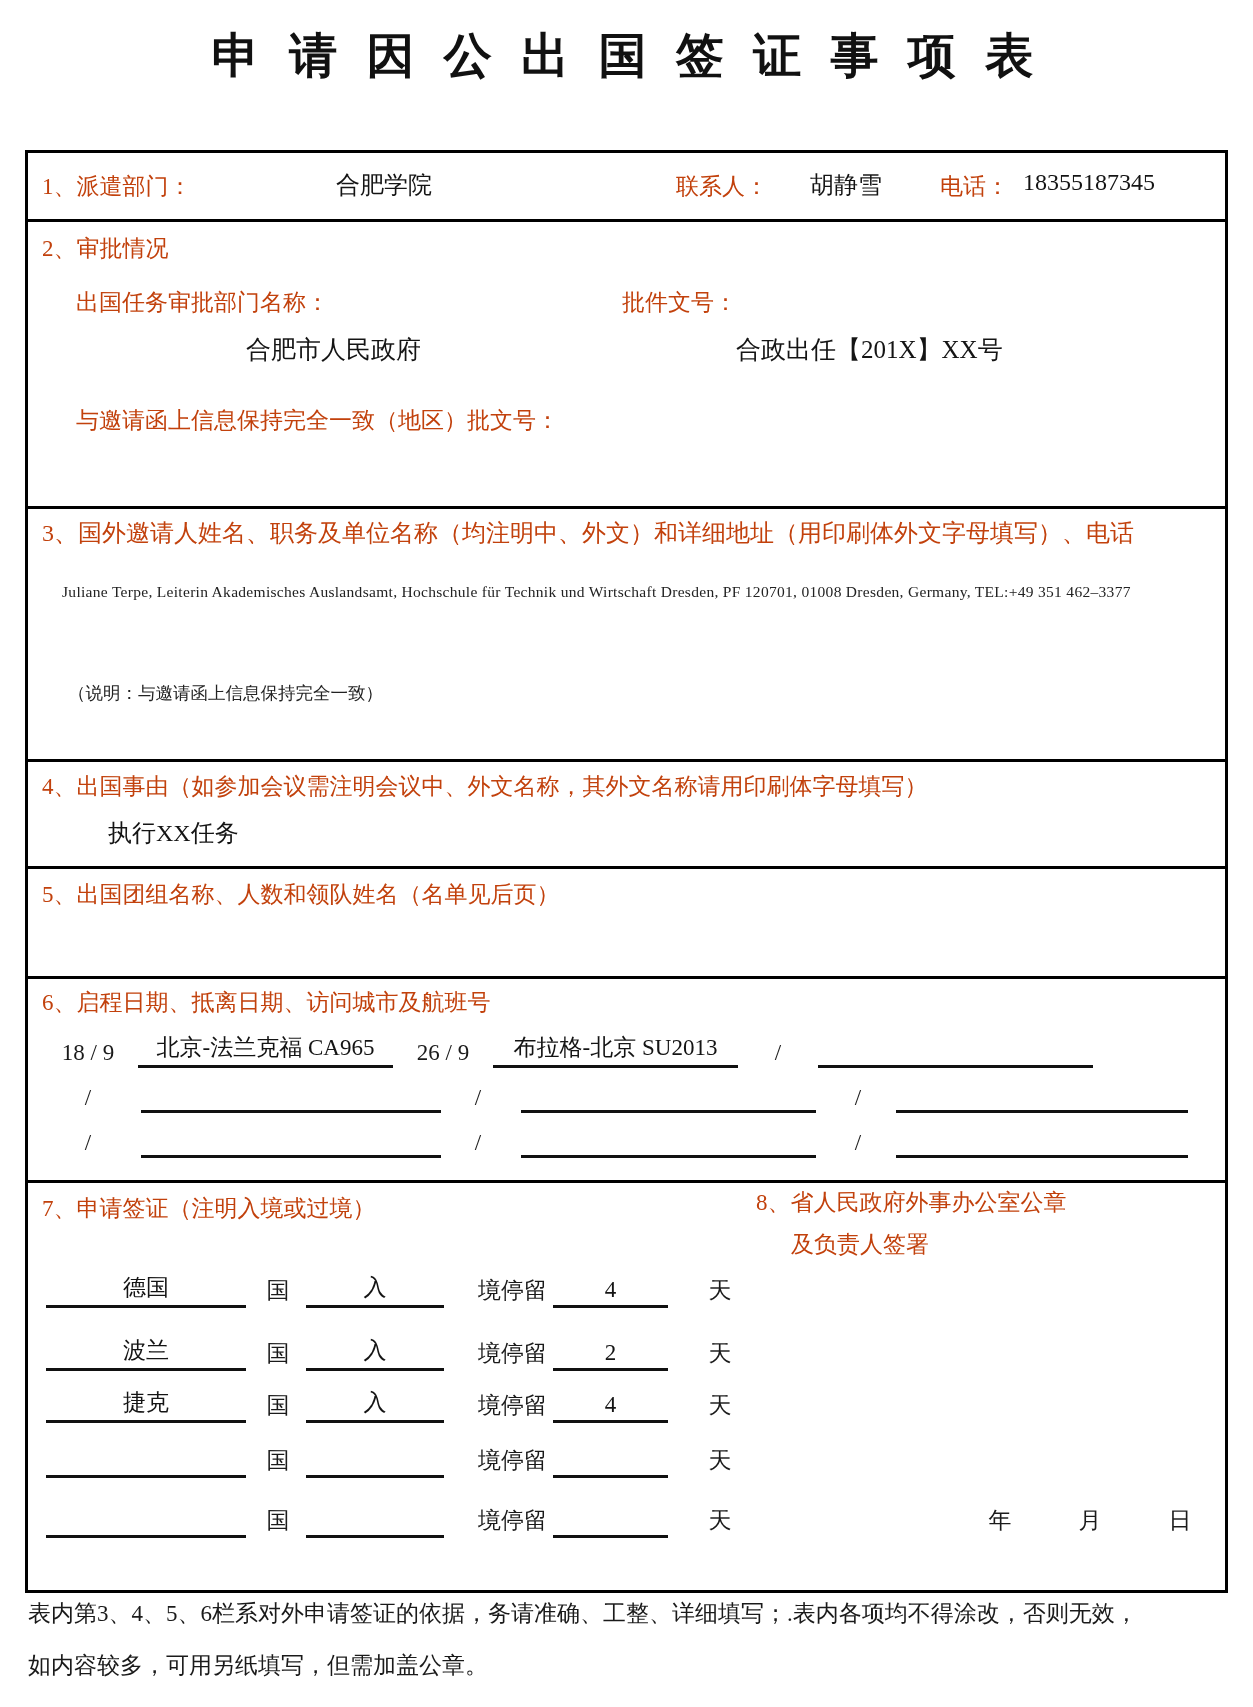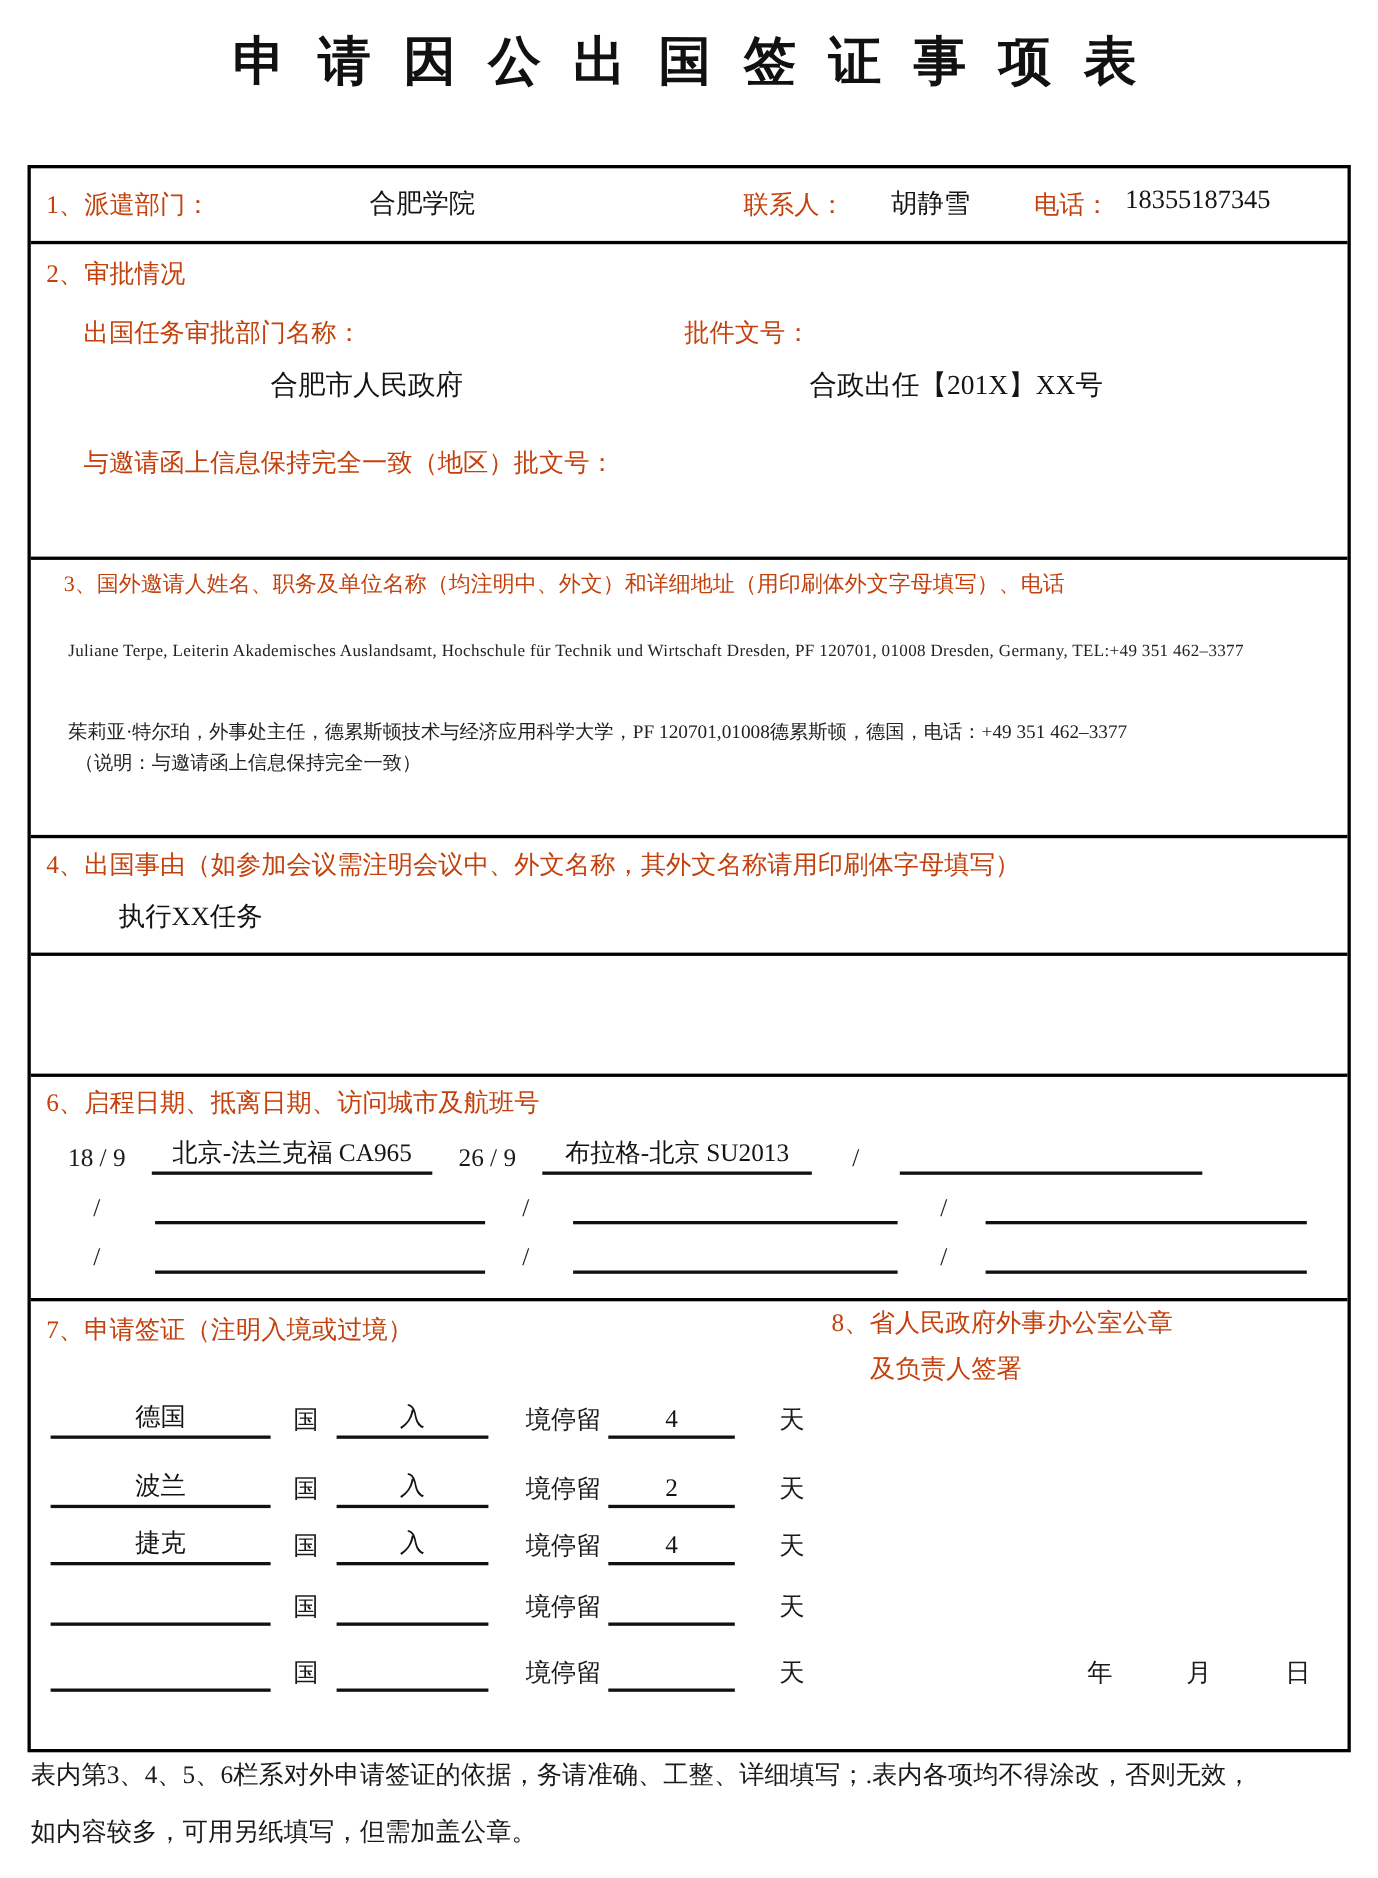--- a/index.html
+++ b/index.html
@@ -78,28 +78,28 @@
     <span class="lbl" style="left:912px; top:18px;">电话：</span>
     <span class="val" style="left:995px; top:16px;">18355187345</span>
 
     <span class="lbl" style="left:14px; top:80px;">2、审批情况</span>
     <span class="lbl" style="left:48px; top:134px;">出国任务审批部门名称：</span>
     <span class="lbl" style="left:594px; top:134px;">批件文号：</span>
     <span class="val" style="left:218px; top:180px; font-size:25px;">合肥市人民政府</span>
     <span class="val" style="left:708px; top:180px; font-size:25px;">合政出任【201X】XX号</span>
     <span class="lbl" style="left:48px; top:252px;">与邀请函上信息保持完全一致（地区）批文号：</span>
 
-    <span class="lbl" style="left:30px; top:364px; font-size:20px;">3、国外邀请人姓名、职务及单位名称（均注明中、外文）和详细地址（用印刷体外文字母填写）、电话</span>
+    <span class="lbl" style="left:14px; top:364px; font-size:24px;">3、国外邀请人姓名、职务及单位名称（均注明中、外文）和详细地址（用印刷体外文字母填写）、电话</span>
     <div class="small-en" style="left:34px; top:426px; width:1150px;">Juliane Terpe, Leiterin Akademisches Auslandsamt, Hochschule für Technik und Wirtschaft Dresden, PF 120701, 01008 Dresden, Germany, TEL:+49 351 462–3377</div>
-    <span class="small-cn" style="left:34px; top:500px;">茱莉亚·特尔珀，外事处主任，德累斯顿技术与经济应用科学大学，PF 120701,01008德累斯顿，德国，电话：+49 351 462–3377</span>
     <span class="small-cn" style="left:40px; top:528px;">（说明：与邀请函上信息保持完全一致）</span>
 
     <span class="lbl" style="left:14px; top:618px;">4、出国事由（如参加会议需注明会议中、外文名称，其外文名称请用印刷体字母填写）</span>
     <span class="val" style="left:80px; top:664px;">执行XX任务</span>
 
+    <span class="lbl" style="left:14px; top:726px;">5、出国团组名称、人数和领队姓名（名单见后页）</span>
 
     <span class="lbl" style="left:14px; top:834px;">6、启程日期、抵离日期、访问城市及航班号</span>
 
     <div class="cell" style="left:15px;  top:877px; width:90px;  height:38px;">18 / 9</div>
     <div class="fill" style="left:110px; top:877px; width:255px; height:38px;">北京-法兰克福  CA965</div>
     <div class="cell" style="left:370px; top:877px; width:90px;  height:38px;">26 / 9</div>
     <div class="fill" style="left:465px; top:877px; width:245px; height:38px;">布拉格-北京  SU2013</div>
     <div class="cell" style="left:715px; top:877px; width:70px;  height:38px;">/</div>
     <div class="fill" style="left:790px; top:877px; width:275px; height:38px;"></div>
 

